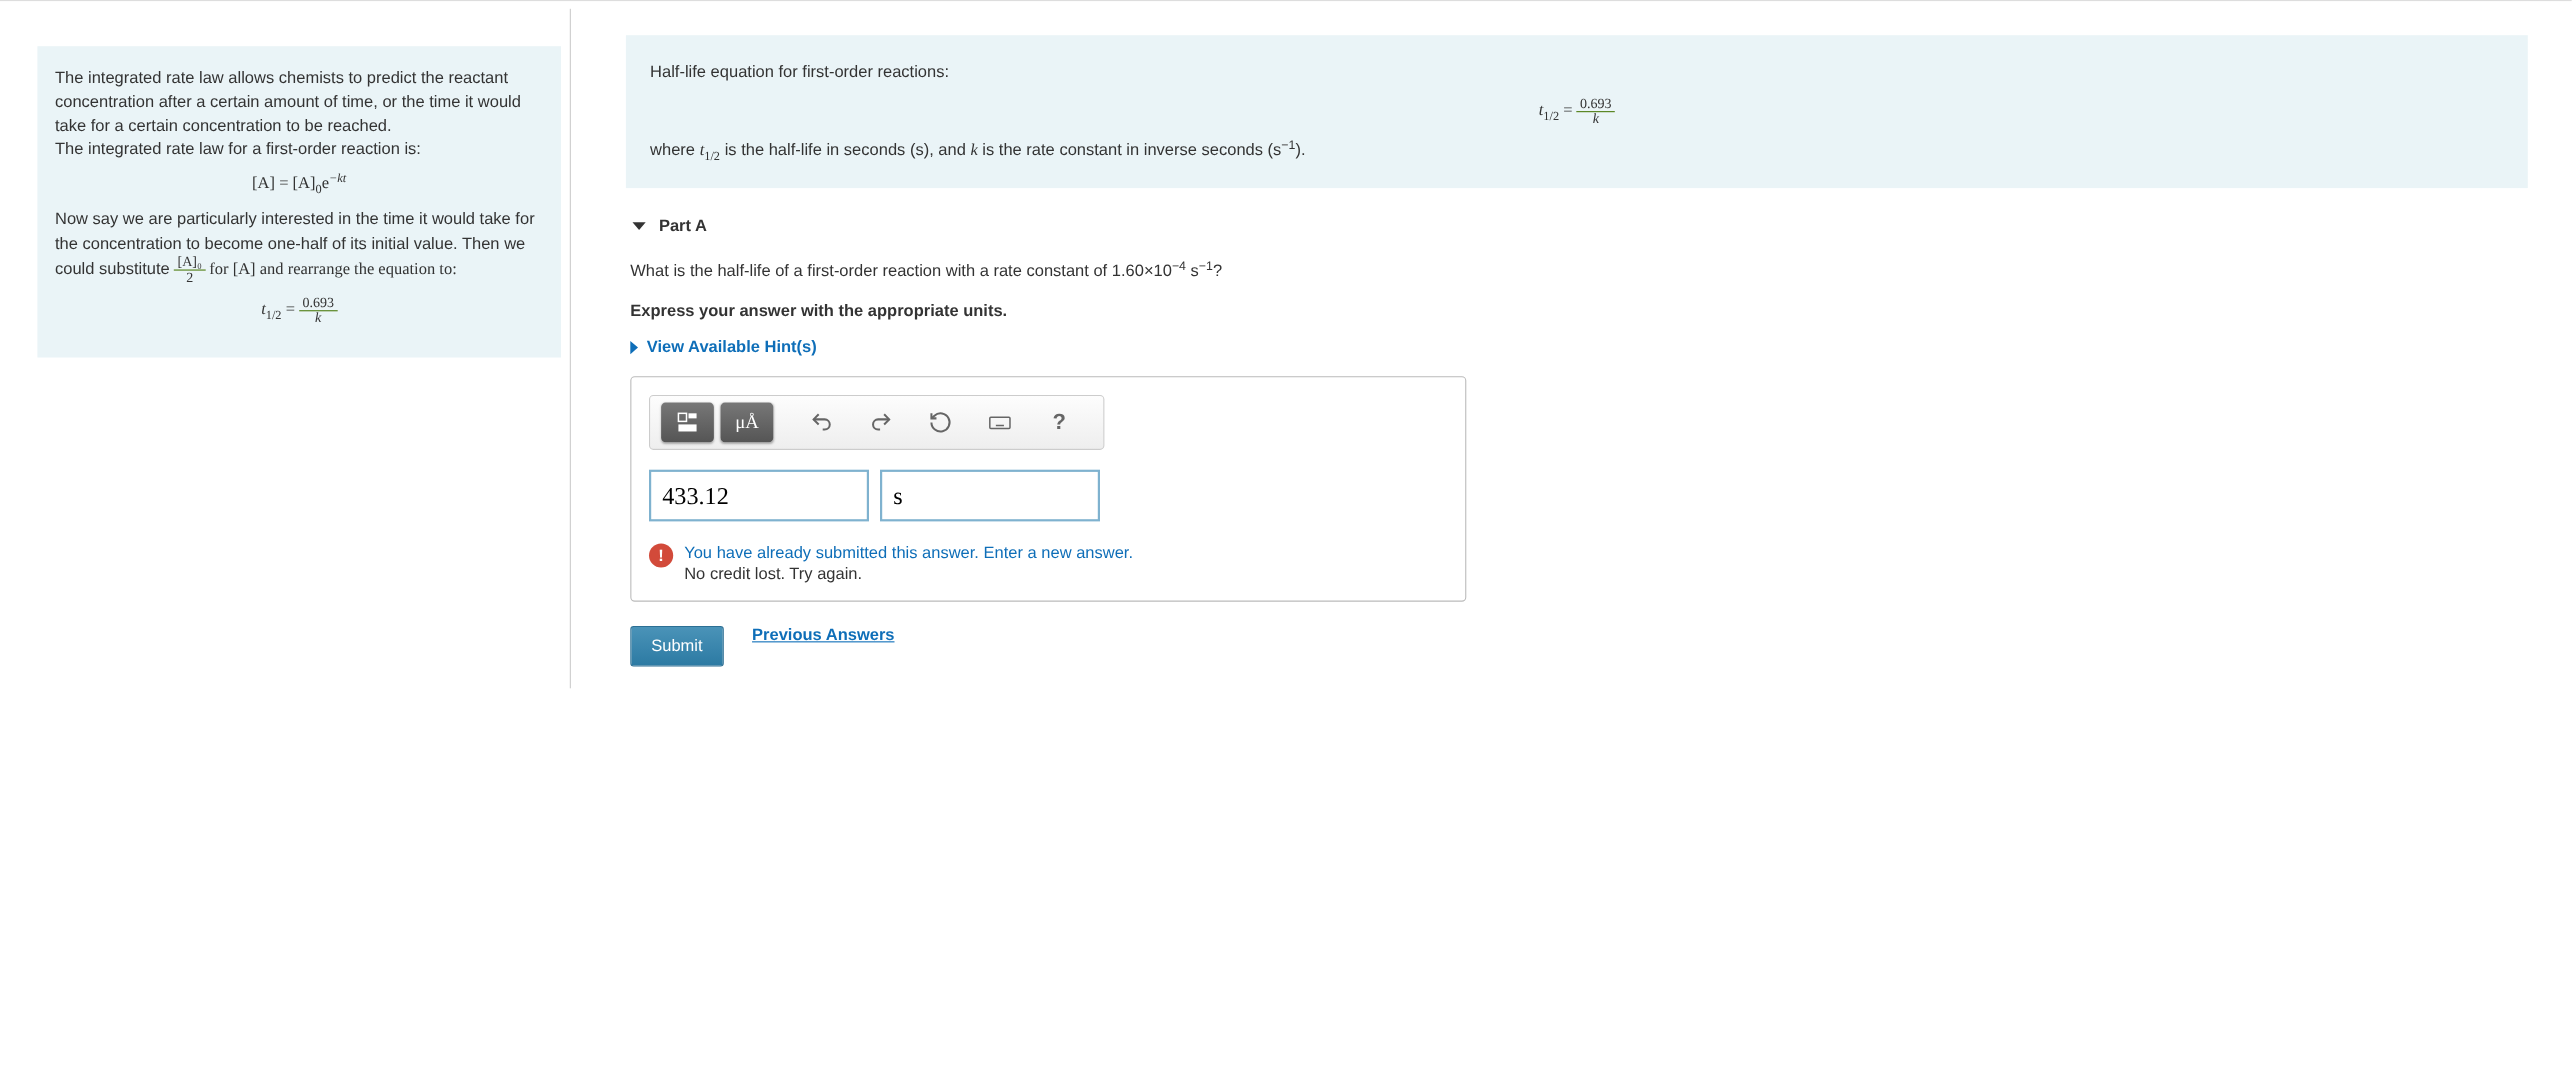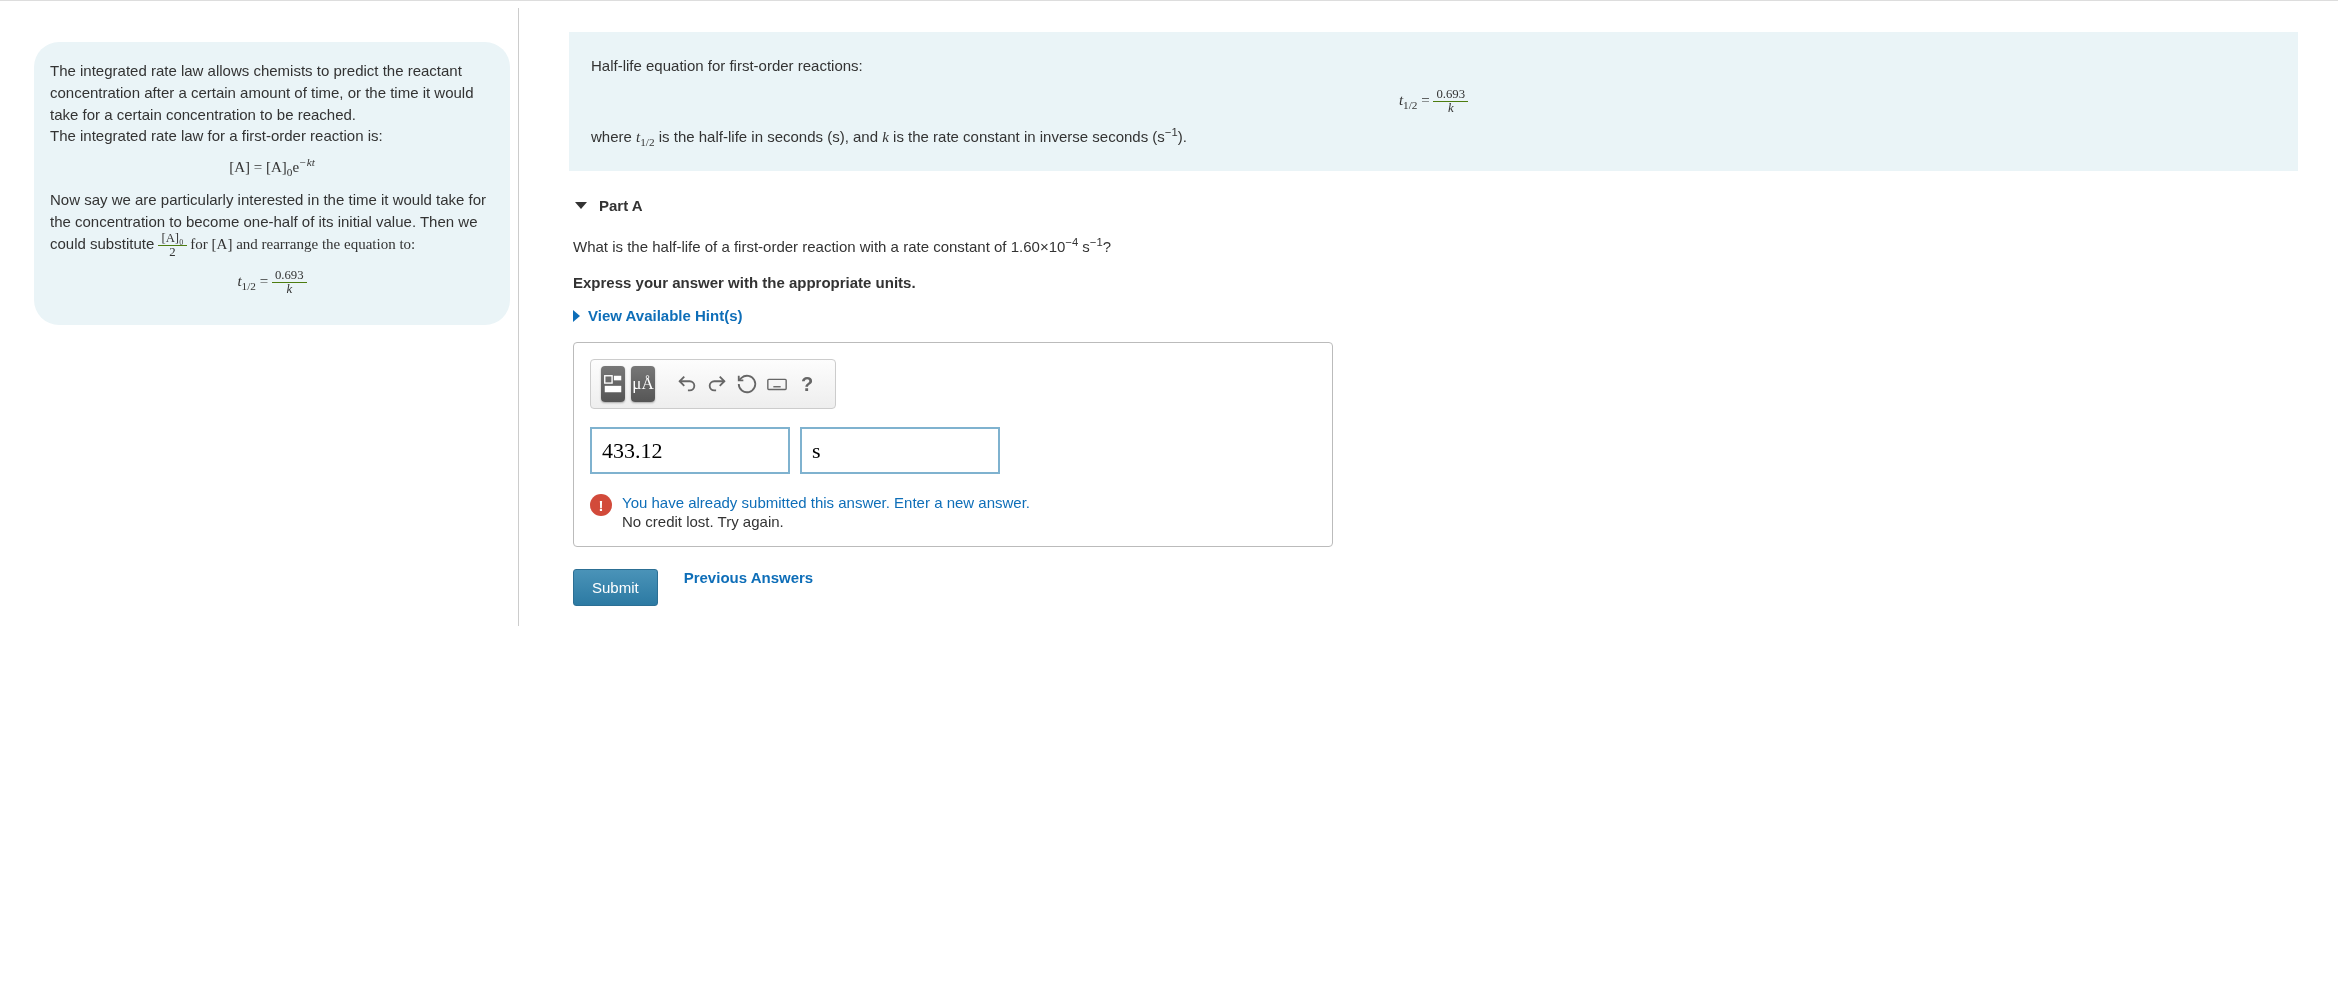--- a/index.html
+++ b/index.html
@@ -16,21 +16,20 @@
     width: 476px;
     margin-left: 34px;
     margin-right: 8px;
   }
   .intro-box {
     background: #eaf4f7;
     padding: 18px 16px 20px;
     margin-top: 34px;
     color: #333;
     line-height: 1.45;
-    border-radius: 25px;
   }
   .intro-box p { margin-bottom: 0; }
   .eq-center { text-align: center; margin: 10px 0; }
   .divider {
     width: 1px; background: #ccc; margin: 0 12px 0 0;
   }
   .right-panel {
     flex: 1;
     padding: 24px 40px 20px 38px;
   }
@@ -76,21 +75,21 @@
   }
   .toolbar {
     display:flex; align-items:center; gap:0;
     border:1px solid #ccc; border-radius:4px;
     background: linear-gradient(#fdfdfd,#eee);
     padding: 6px 10px;
     width: fit-content;
     margin-bottom: 18px;
   }
   .tb-btn {
-    width:24px; height:36px;
+    width:48px; height:36px;
     display:flex; align-items:center; justify-content:center;
     border-radius:4px; margin-right:6px;
     color:#555; cursor:pointer;
   }
   .tb-btn.dark {
     background: linear-gradient(#777,#555);
     color:#fff;
     box-shadow: 0 1px 2px rgba(0,0,0,0.3);
   }
   .tb-btn.light { color:#666; }
@@ -114,21 +113,21 @@
   }
   .fb-text { color:#0e6eb8; line-height:1.4; }
   .fb-sub { color:#333; }
   .submit-row { margin-top:22px; padding-left:4px; display:flex; align-items:flex-start; gap:26px;}
   .submit-btn {
     background: linear-gradient(#4a93b8,#2c7aa3);
     color:#fff; border:1px solid #2c6f94;
     padding:9px 18px; font-size:15px; border-radius:3px;
     cursor:pointer;
   }
-  .prev-link { color:#0e6eb8; font-weight:bold; cursor:pointer;}
+  .prev-link { color:#0e6eb8; text-decoration:underline; font-weight:bold; cursor:pointer;}
   .frac { display:inline-block; vertical-align:middle; text-align:center; font-size:0.85em; line-height:1;}
   .frac .num { display:block; border-bottom:1px solid #4d7c0f; padding:0 3px;}
   .frac .den { display:block; padding:0 3px;}
   .serif-math { font-family: 'Times New Roman', serif; }
   .book-icon {
     display:inline-block; width:16px; height:12px; position:relative; margin-right:6px; vertical-align:middle;
   }
   .book-icon::before, .book-icon::after {
     content:''; position:absolute; top:0; width:8px; height:12px; background:#b44; border:1px solid #722;
   }

